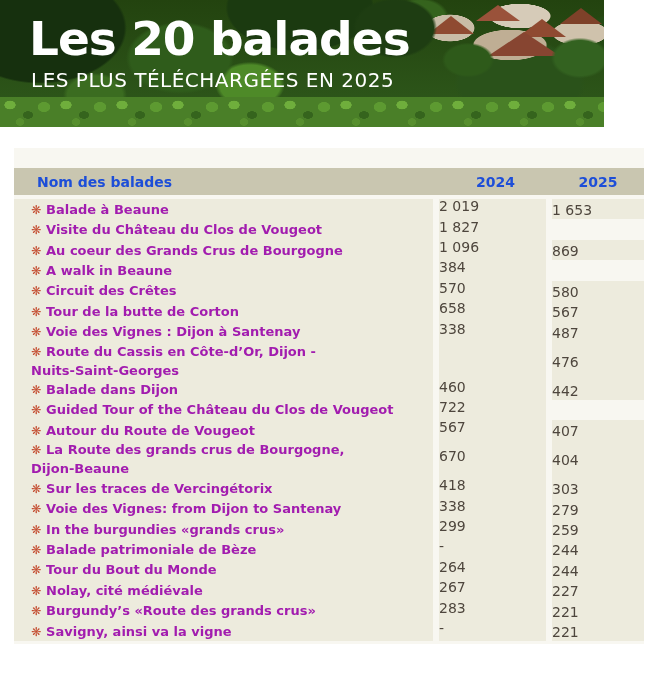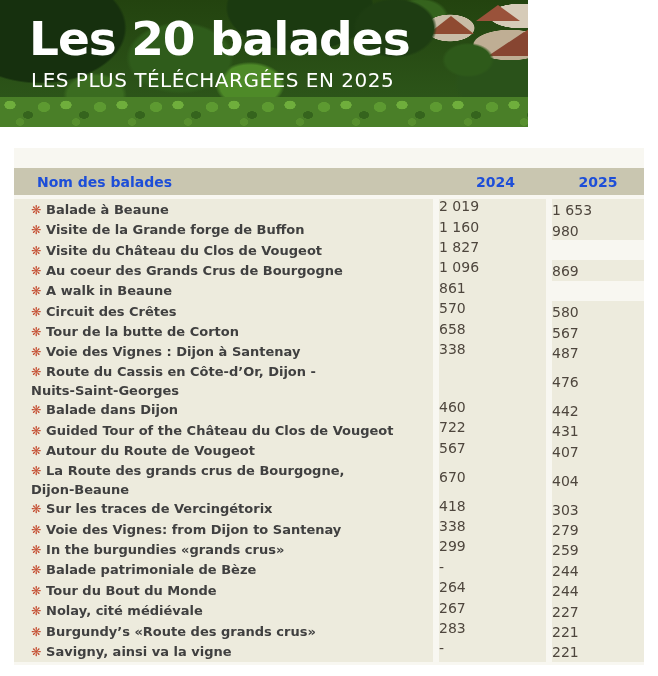--- a/index.html
+++ b/index.html
@@ -3,21 +3,21 @@
 <meta charset="utf-8">
 <style>
   html,body{margin:0;padding:0;}
   body{
     width:658px;height:676px;position:relative;overflow:hidden;
     background:#ffffff;
     font-family:"DejaVu Sans","Liberation Sans",sans-serif;
   }
   
   .hero{
-    position:absolute;left:0;top:0;width:528px;height:127px;overflow:hidden;
+    position:absolute;left:0;top:0;width:604px;height:127px;overflow:hidden;
     background-color:#2b481b;
     background-image:linear-gradient(180deg,#23430f,#2f5a1c);
   }
   .foliage{
     position:absolute;inset:0;
     background-image:
       radial-gradient(140px 90px at 40px 28px,#16300e 0 60%,transparent 62%),
       radial-gradient(120px 70px at 300px 8px,#1b3a10 0 60%,transparent 62%),
       radial-gradient(90px 60px at 180px 58px,#2f5c1b 0 55%,transparent 60%),
       radial-gradient(110px 70px at 520px 82px,#2a521a 0 55%,transparent 60%),
@@ -79,21 +79,21 @@
   .thead .c-name{width:425px;padding-left:23px;box-sizing:border-box;}
   .thead .c-y24{width:113px;text-align:center;}
   .thead .c-y25{width:92px;text-align:center;}
   .tbody{margin-top:4px;}
   .row{display:grid;grid-template-columns:419px 107px 92px;column-gap:6px;height:20.4px;}
   .row.tall{height:37.6px;}
   .cell{background:#edebdd;display:flex;align-items:center;overflow:hidden;}
   .cell.name{padding-left:17px;box-sizing:border-box;}
   .walk{display:inline-block;line-height:1.18;}
   .walk .txt{
-    white-space:pre;color:#404040;font-weight:700;font-size:13px;letter-spacing:0;
+    white-space:pre;color:#a21caf;font-weight:700;font-size:13px;letter-spacing:0;
   }
   .ast{font-style:normal;color:#c44d30;font-size:12px;margin-right:5px;}
   .cell.num{justify-content:flex-start;color:#4e463d;font-size:14px;font-weight:400;}
   .cell.num.y24 span{transform:translateY(-3px);display:inline-block;}
   .cell.num.y25 span{transform:translateY(1px);display:inline-block;}
 </style>
 </head>
 <body>
 
 <div class="hero">
@@ -123,31 +123,20 @@
         </div>
         <div class="cell num y24">
           <span>2 019</span>
         </div>
         <div class="cell num y25">
           <span>1 653</span>
         </div>
       </div>
       <div class="row">
         <div class="cell name">
-          <span class="walk"><i class="ast">❋</i><span class="txt">Visite de la Grande forge de Buffon</span></span>
-        </div>
-        <div class="cell num y24">
-          <span>1 160</span>
-        </div>
-        <div class="cell num y25">
-          <span>980</span>
-        </div>
-      </div>
-      <div class="row">
-        <div class="cell name">
           <span class="walk"><i class="ast">❋</i><span class="txt">Visite du Château du Clos de Vougeot</span></span>
         </div>
         <div class="cell num y24">
           <span>1 827</span>
         </div>
       </div>
       <div class="row">
         <div class="cell name">
           <span class="walk"><i class="ast">❋</i><span class="txt">Au coeur des Grands Crus de Bourgogne</span></span>
         </div>
@@ -156,21 +145,21 @@
         </div>
         <div class="cell num y25">
           <span>869</span>
         </div>
       </div>
       <div class="row">
         <div class="cell name">
           <span class="walk"><i class="ast">❋</i><span class="txt">A walk in Beaune</span></span>
         </div>
         <div class="cell num y24">
-          <span>861</span>
+          <span>384</span>
         </div>
       </div>
       <div class="row">
         <div class="cell name">
           <span class="walk"><i class="ast">❋</i><span class="txt">Circuit des Crêtes</span></span>
         </div>
         <div class="cell num y24">
           <span>570</span>
         </div>
         <div class="cell num y25">
@@ -221,23 +210,20 @@
         <div class="cell num y25">
           <span>442</span>
         </div>
       </div>
       <div class="row">
         <div class="cell name">
           <span class="walk"><i class="ast">❋</i><span class="txt">Guided Tour of the Château du Clos de Vougeot</span></span>
         </div>
         <div class="cell num y24">
           <span>722</span>
-        </div>
-        <div class="cell num y25">
-          <span>431</span>
         </div>
       </div>
       <div class="row">
         <div class="cell name">
           <span class="walk"><i class="ast">❋</i><span class="txt">Autour du Route de Vougeot</span></span>
         </div>
         <div class="cell num y24">
           <span>567</span>
         </div>
         <div class="cell num y25">

